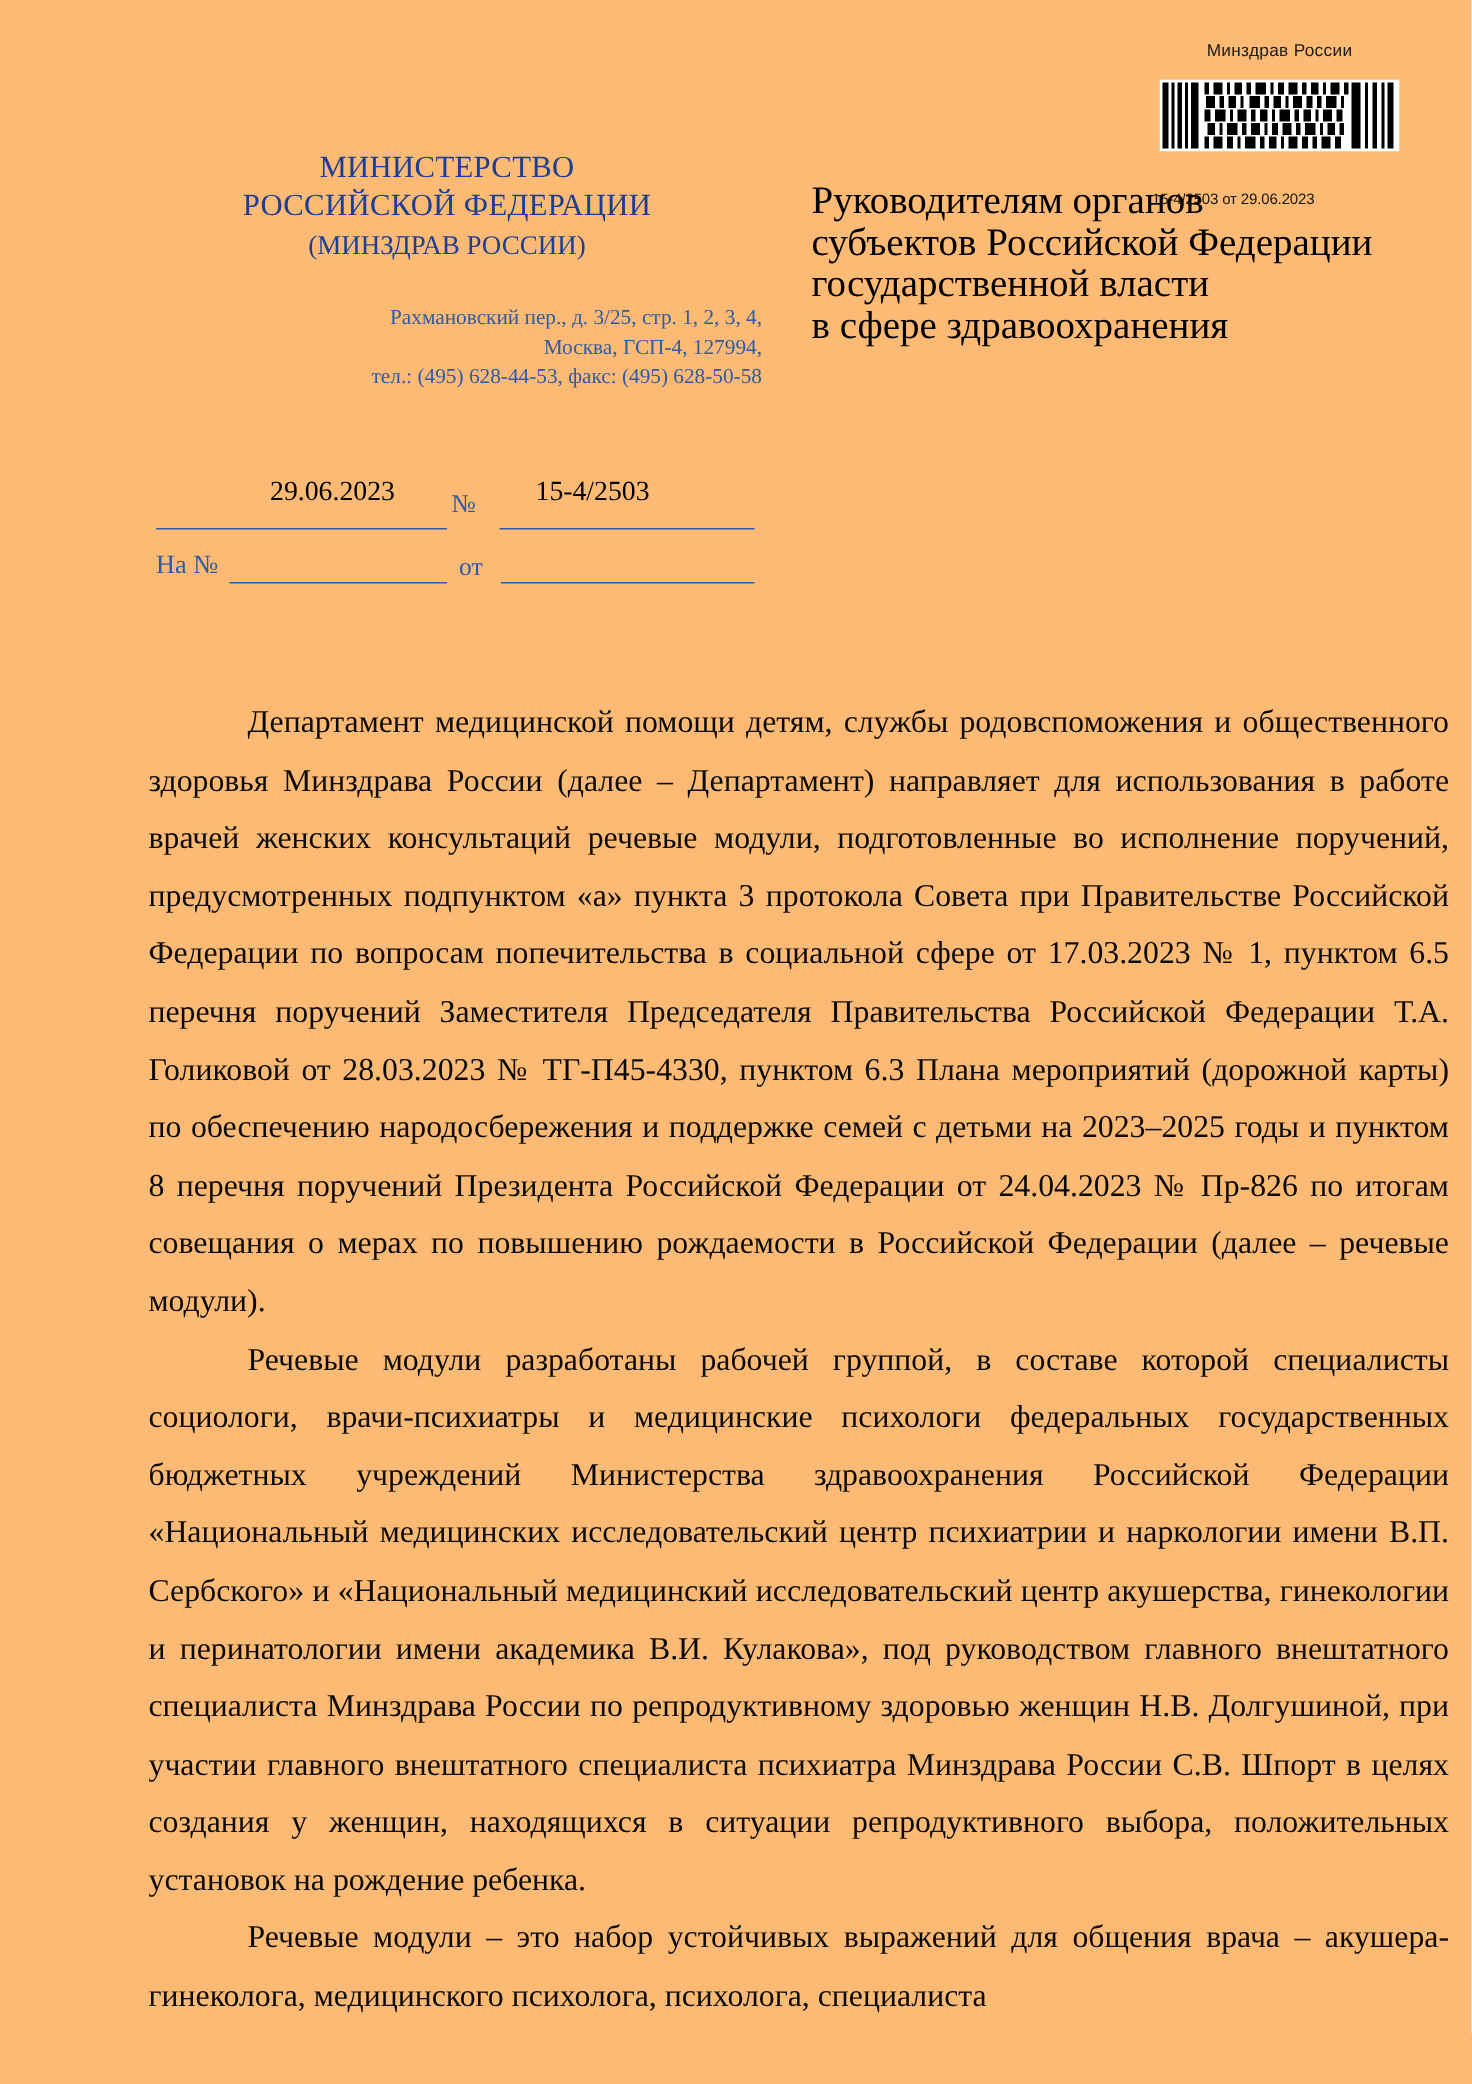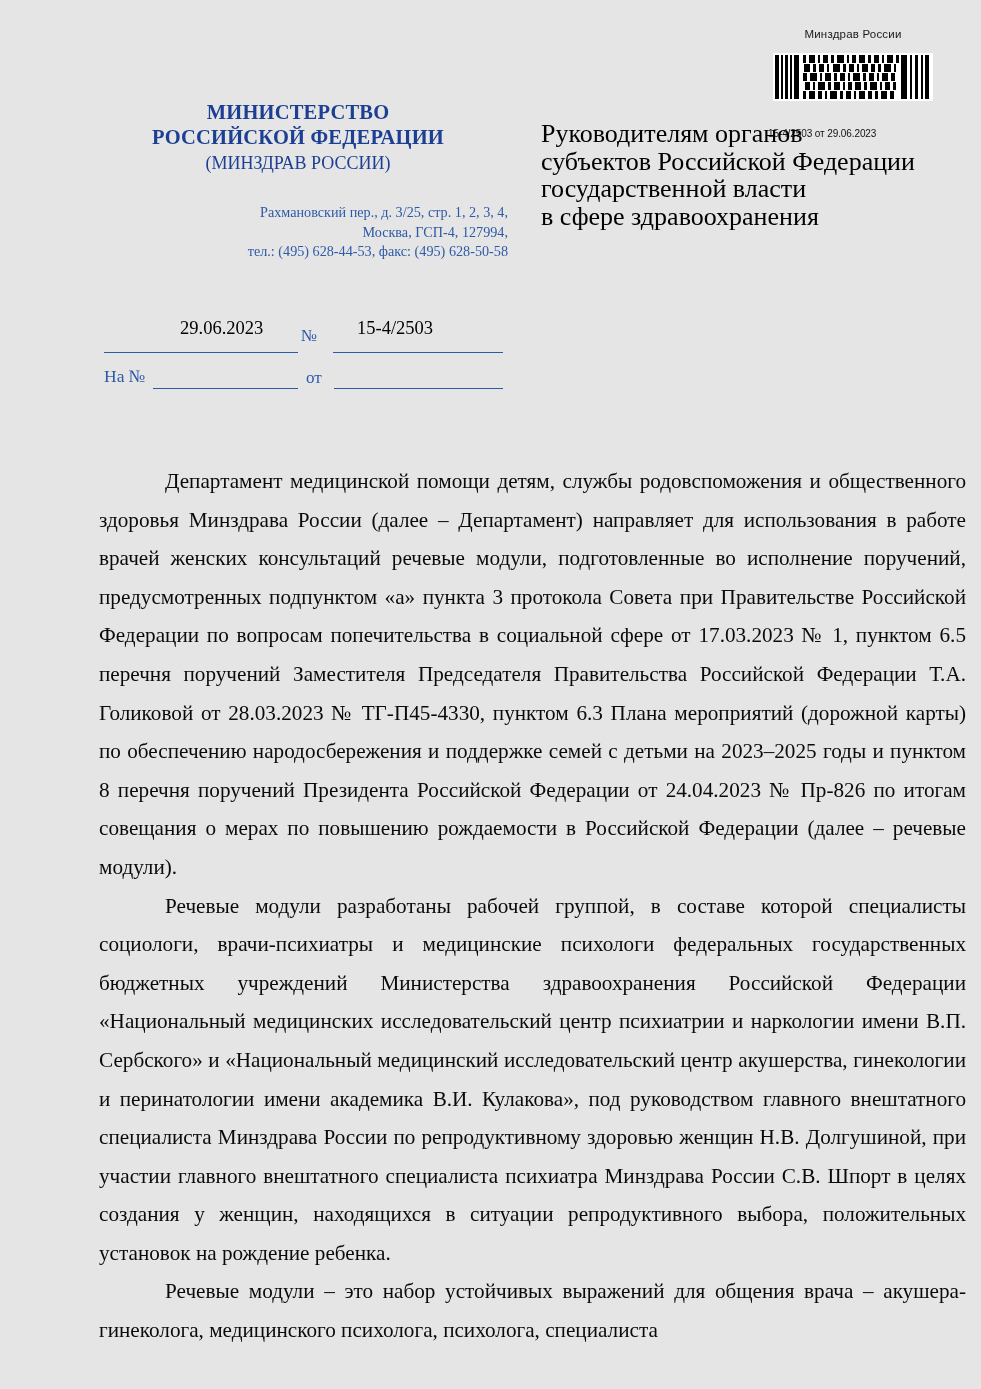--- a/index.html
+++ b/index.html
@@ -4,21 +4,21 @@
 <style>
   html, body {
     margin: 0;
     padding: 0;
     background: #ffffff;
   }
   .page {
     position: relative;
     width: 981px;
     height: 1389px;
-    background: #e5e5e5;
+    background: #fdba74;
     overflow: hidden;
     font-family: "Liberation Serif", "DejaVu Serif", serif;
     color: #000000;
   }
 
   
   .stamp {
     position: absolute;
     left: 748px;
     top: 28px;
@@ -56,21 +56,21 @@
   
   .letterhead {
     position: absolute;
     left: 88px;
     top: 100px;
     width: 420px;
     text-align: center;
     color: #1c3f94;
   }
   .lh-line {
-    font-weight: bold;
+    font-weight: normal;
     font-size: 20.5px;
     line-height: 25px;
     letter-spacing: 0.2px;
     color: #1c3f94;
   }
   .lh-sub {
     font-size: 18px;
     line-height: 25px;
     margin-top: 1px;
     color: #1c3f94;

